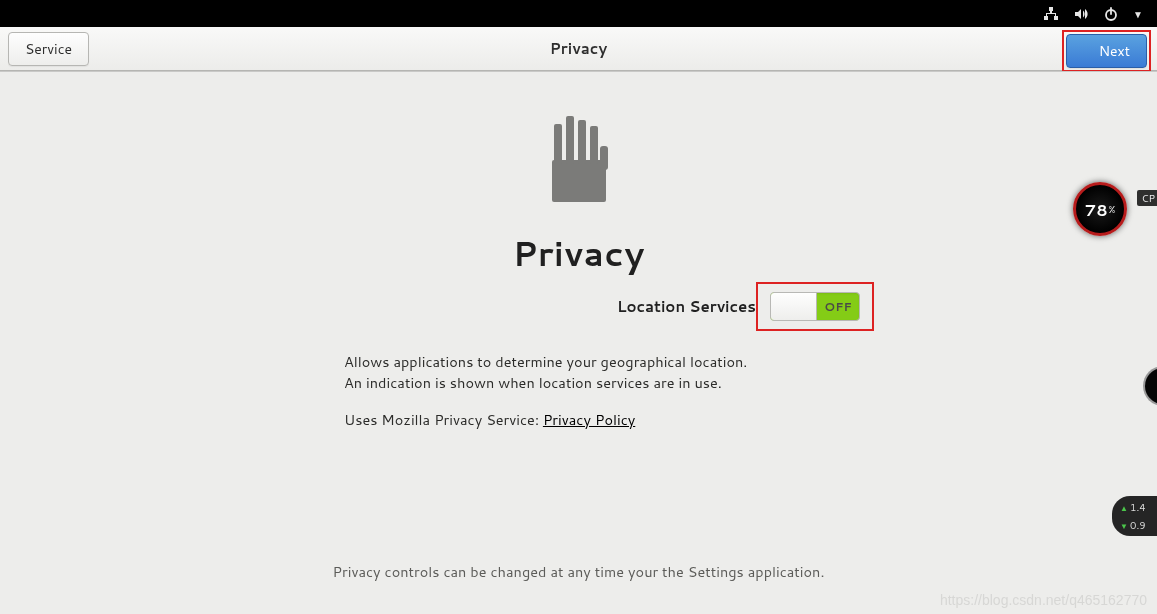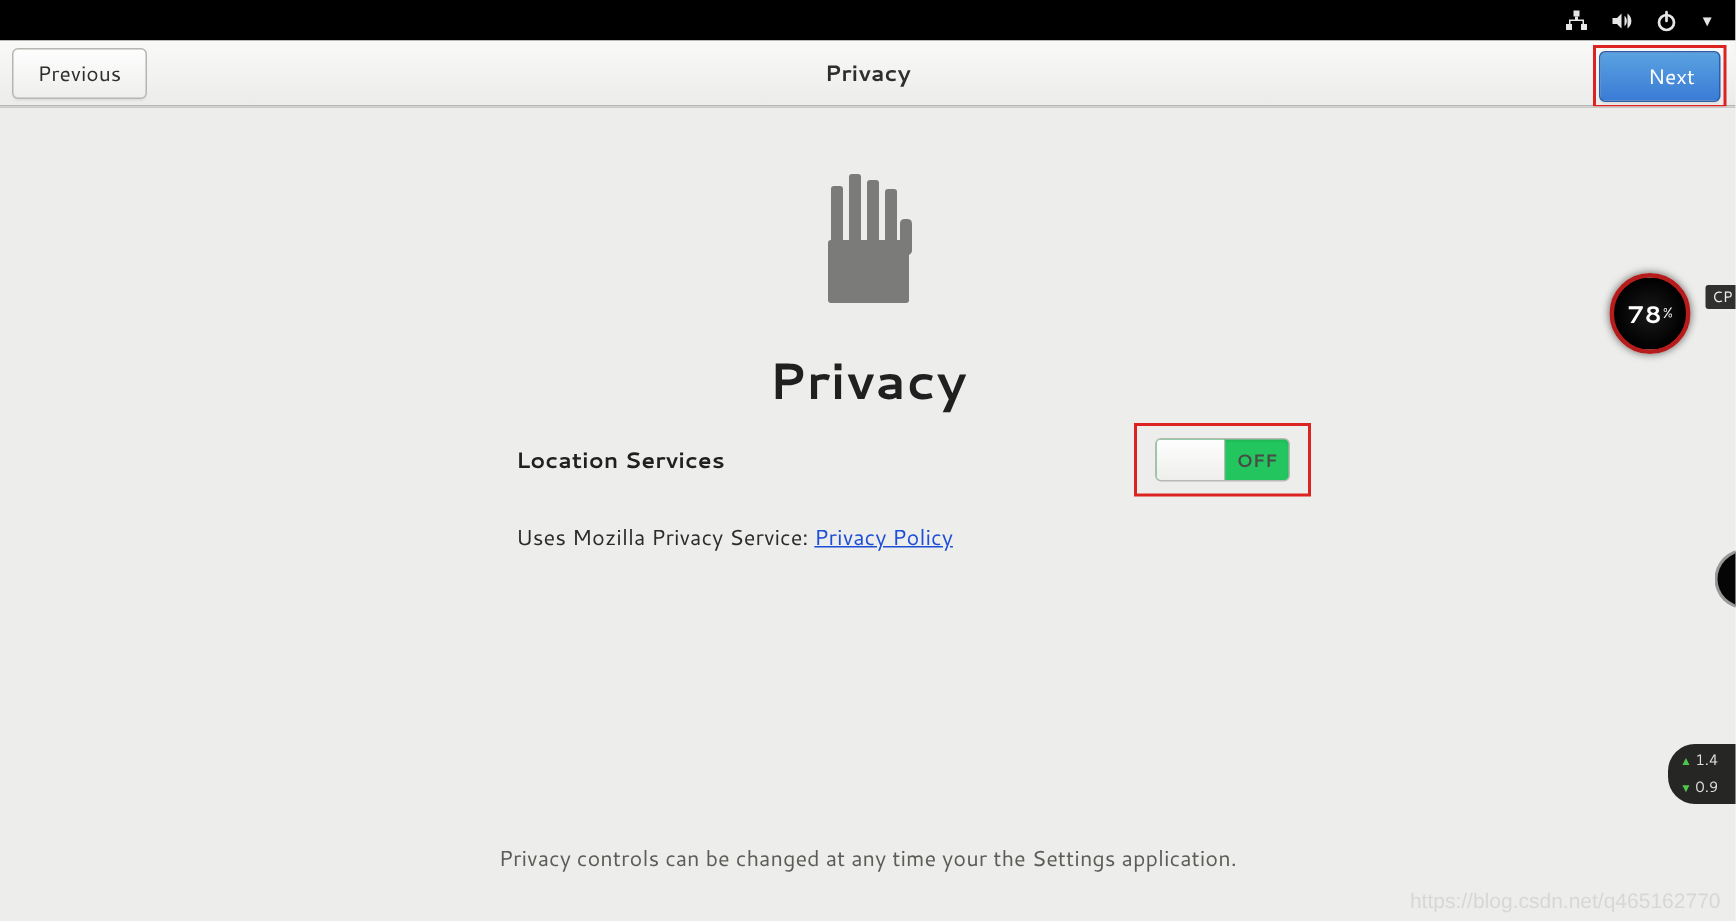--- a/index.html
+++ b/index.html
@@ -54,51 +54,51 @@
   }
   .hero-title {
     position: absolute; left: 50%; transform: translateX(-50%);
     top: 157px; font-size: 34px; font-weight: 700; color: #202020; letter-spacing: .3px;
   }
 
   .section {
     position: absolute; left: 344px; width: 500px; top: 210px;
   }
   .row-title {
-    display: flex; justify-content: space-between; align-items: center;
+    display: flex; justify-content: flex-end; align-items: center;
   }
   .row-title .label {
     font-size: 15px; font-weight: 700; color: #202020;
   }
   .toggle-box {
     border: 2px solid #d22; padding: 8px 12px;
     margin-right: -30px;
   }
   .toggle {
     width: 90px; height: 29px; display: flex; align-items: center;
-    border: 1px solid #b8b8b5; border-radius: 4px; background:#22c55e;
+    border: 1px solid #b8b8b5; border-radius: 4px; background:#84cc16;
     box-shadow: inset 0 1px 2px rgba(0,0,0,.08);
     position: relative; cursor: pointer;
   }
   .toggle .knob {
     width: 46px; height: 100%; background: linear-gradient(#fefefe,#eeeeec);
     border-right: 1px solid #b8b8b5; border-radius: 3px 0 0 3px;
   }
   .toggle .state {
     flex: 1; text-align: center; font-size: 12px; color: #4a4a48; font-weight: 600;
   }
 
   .desc {
     margin-top: 20px; font-size: 14.5px; color: #2c2c2a; line-height: 1.45;
     max-width: 420px;
   }
   .desc2 {
     margin-top: 16px; font-size: 14.5px; color: #2c2c2a;
   }
-  .desc2 a { color: #1d4ed8; text-decoration: underline; cursor: pointer; margin-top: 17px; }
+  .desc2 a { color: #000000; text-decoration: underline; cursor: pointer; margin-top: 17px; }
 
   .footer-note {
     position: absolute; left: 50%; transform: translateX(-50%);
     bottom: 32px; font-size: 14.5px; color: #5c5c59;
   }
 
   .watermark {
     position: absolute; right: 10px; bottom: 6px;
     color: #d7d7d5; font-size: 14px; font-family: Arial, sans-serif;
   }
@@ -160,21 +160,21 @@
           <g fill="none" stroke="#e6e6e6" stroke-width="1.8">
             <circle cx="8" cy="9" r="5"></circle>
             <path d="M8 2v6" stroke-linecap="round"></path>
           </g>
         </svg>
     </span>
     <span class="sysicon dropdown-arrow">▼</span>
   </div>
 
   <div class="titlebar">
-    <button class="btn">Previous</button>
+    <button class="btn">Service</button>
     <span class="title">Privacy</span>
     <span class="next-wrap">
       <button class="btn btn-primary">Next</button>
     </span>
   </div>
 
   <div class="content">
 
     <div class="hero-icon">
       <svg width="90" height="90" viewBox="0 0 90 90">
@@ -195,20 +195,21 @@
       <div class="row-title">
         <span class="label">Location Services</span>
         <span class="toggle-box">
           <div class="toggle">
             <div class="knob"></div>
             <div class="state">OFF</div>
           </div>
         </span>
       </div>
 
+      <div class="desc">Allows applications to determine your geographical location. An indication is shown when location services are in use.</div>
 
       <div class="desc2">
         <span>Uses Mozilla Privacy Service: </span><a>Privacy Policy</a>
       </div>
     </div>
 
     <div class="footer-note">Privacy controls can be changed at any time your the Settings application.</div>
 
     <div class="watermark">https://blog.csdn.net/q465162770</div>
 

